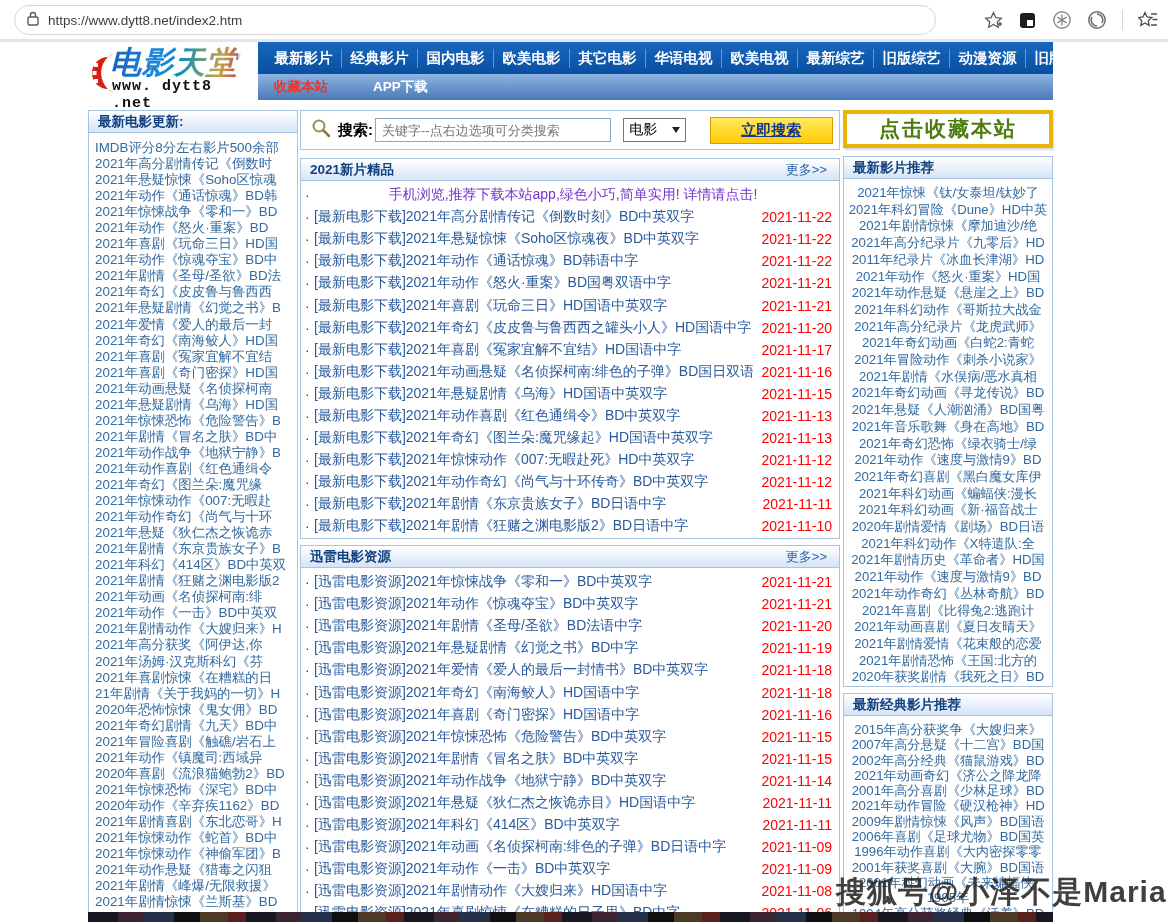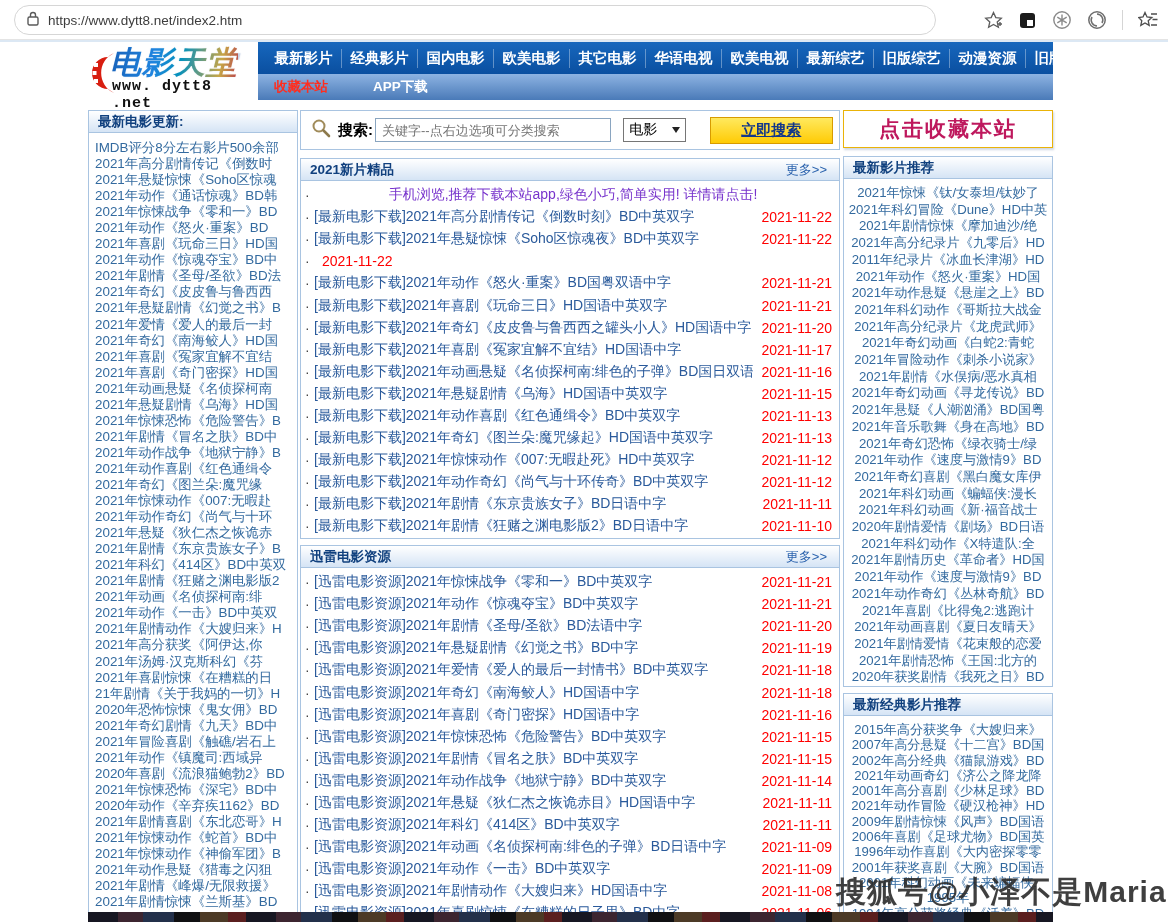--- a/index.html
+++ b/index.html
@@ -56,21 +56,21 @@
   .sec1 { position:absolute; top:48px; left:0; width:540px; }
   .sec2 { position:absolute; top:435px; left:0; width:540px; height:377px; }
   .sec-rows { padding:3px 7px 0 4px; }
   .movie-row { display:flex; align-items:center; height:22.1px; font-size:14px; white-space:nowrap; }
   .bullet { color:#444; width:9px; flex:none; }
   .movie-link { color:#2a5a9b; flex:1 1 auto; overflow:hidden; cursor:pointer; text-decoration:none; }
   .movie-date { color:#ff0000; margin-left:8px; flex:none; }
 
   
   .right-col { position:absolute; left:755px; top:68px; width:210px; height:812px; }
-  .fav-box { height:38px; border:1px solid #eab308; box-shadow:1px 2px 2px rgba(120,140,170,.35); background:#fff; display:flex; align-items:center; justify-content:center; font-size:21px; font-weight:bold; color:#be185d; letter-spacing:2px; cursor:pointer; }
+  .fav-box { height:38px; border:4px solid #eab308; box-shadow:1px 2px 2px rgba(120,140,170,.35); background:#fff; display:flex; align-items:center; justify-content:center; font-size:21px; font-weight:bold; color:#4d7c0f; letter-spacing:2px; cursor:pointer; }
   .rec-box { position:absolute; top:46px; left:0; width:210px; }
   .classic-box { position:absolute; top:583px; left:0; width:210px; height:229px; }
   .center-list { padding:6px 2px 0 2px; text-align:center; }
   .rec-box .center-list div { line-height:16.7px; font-size:13.2px; }
   .classic-box .center-list div { line-height:15.3px; font-size:13.2px; }
   .center-list div { color:#336a9f; white-space:nowrap; overflow:hidden; cursor:pointer; }
 
   
   .watermark { position:absolute; left:836px; top:872px; font-size:30px; font-weight:bold; color:rgba(42,42,42,.9); white-space:nowrap; z-index:60; letter-spacing:1px; }
   .thumb-strip { position:absolute; left:88px; top:912px; width:965px; height:10px; z-index:50;
@@ -247,20 +247,21 @@
             <a class="movie-link">[最新电影下载]2021年高分剧情传记《倒数时刻》BD中英双字</a>
             <span class="movie-date">2021-11-22</span>
           </div>
           <div class="movie-row">
             <span class="bullet">·</span>
             <a class="movie-link">[最新电影下载]2021年悬疑惊悚《Soho区惊魂夜》BD中英双字</a>
             <span class="movie-date">2021-11-22</span>
           </div>
           <div class="movie-row">
             <span class="bullet">·</span>
+            <a class="movie-link">[最新电影下载]2021年动作《通话惊魂》BD韩语中字</a>
             <span class="movie-date">2021-11-22</span>
           </div>
           <div class="movie-row">
             <span class="bullet">·</span>
             <a class="movie-link">[最新电影下载]2021年动作《怒火·重案》BD国粤双语中字</a>
             <span class="movie-date">2021-11-21</span>
           </div>
           <div class="movie-row">
             <span class="bullet">·</span>
             <a class="movie-link">[最新电影下载]2021年喜剧《玩命三日》HD国语中英双字</a>

